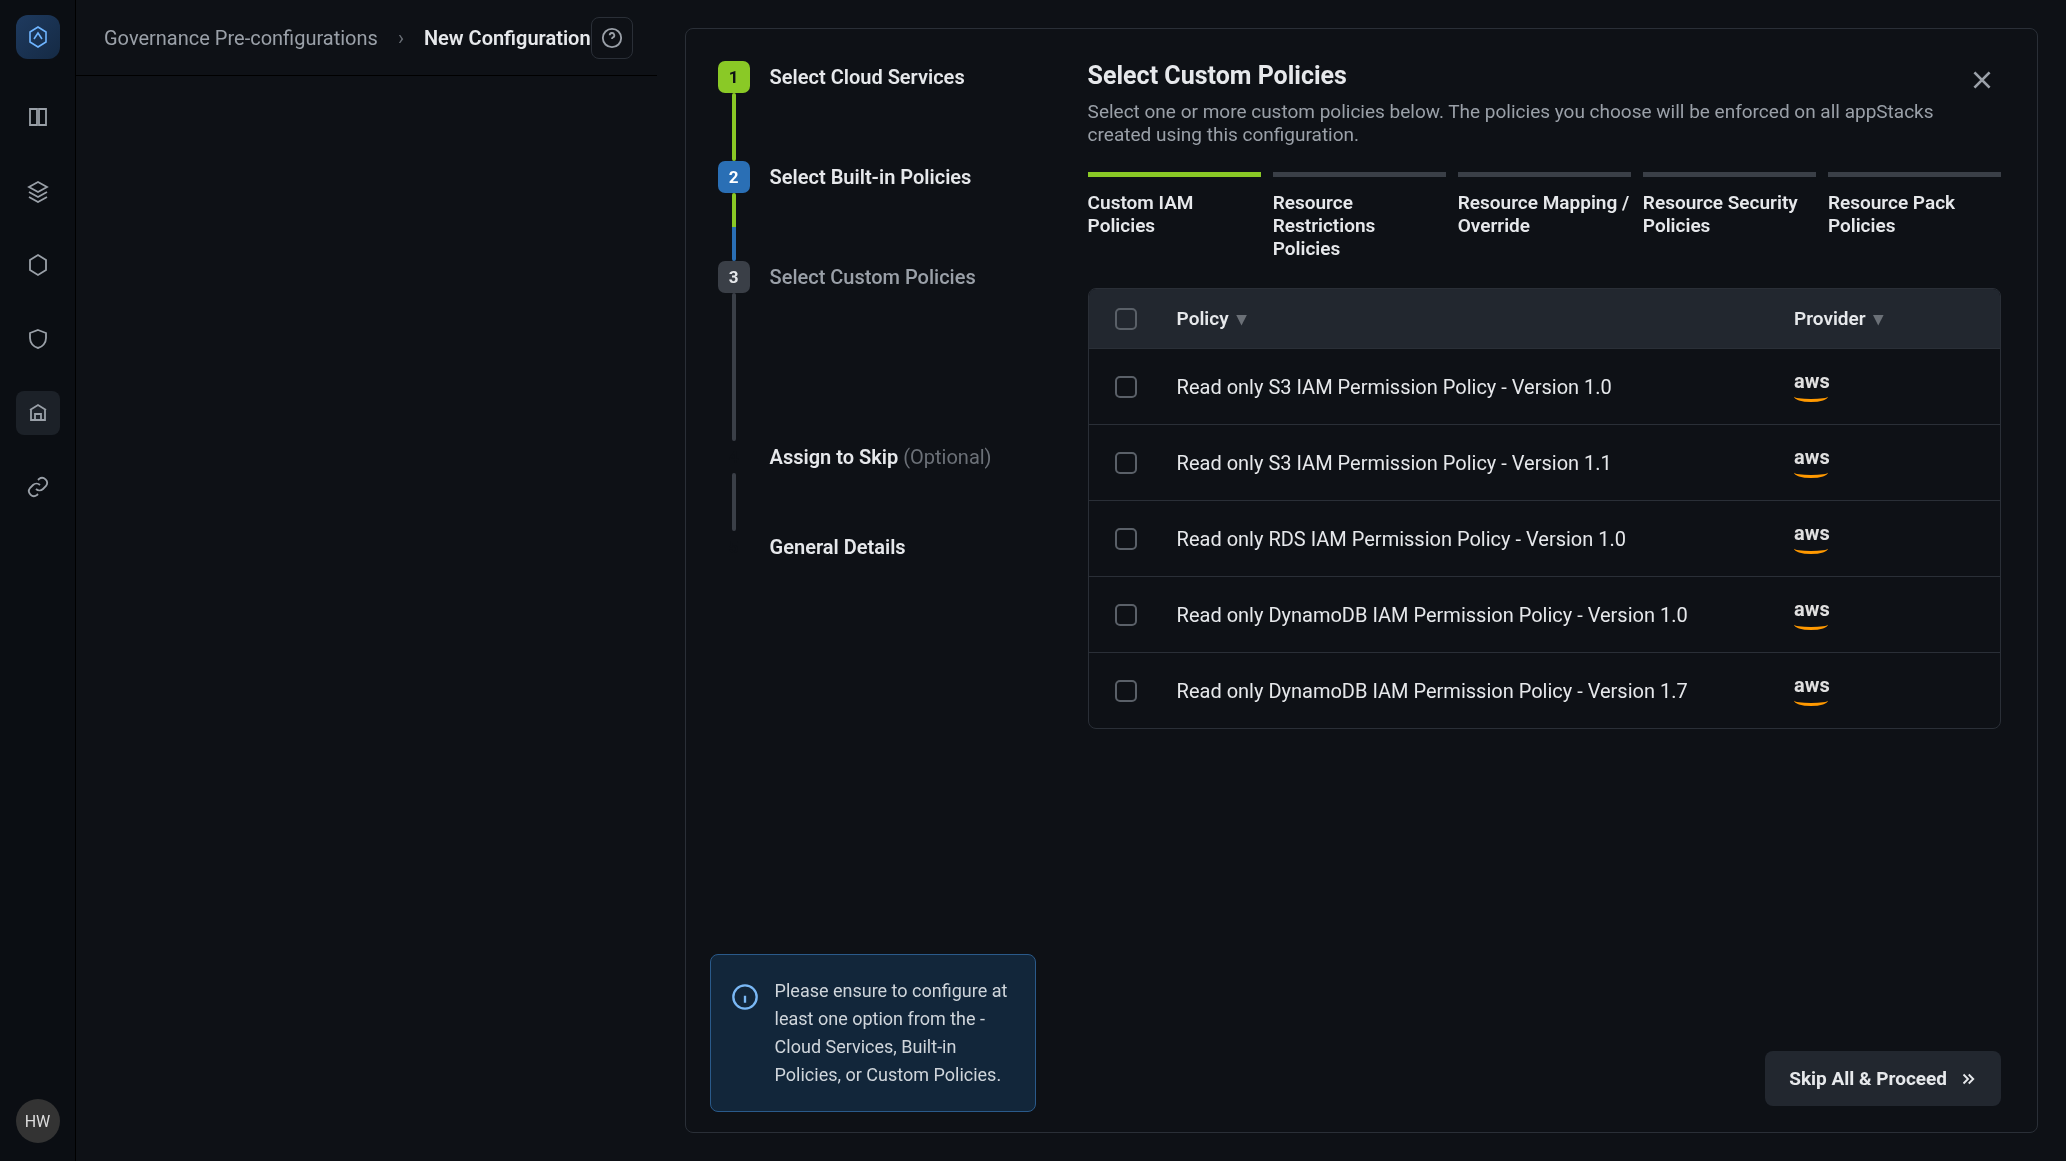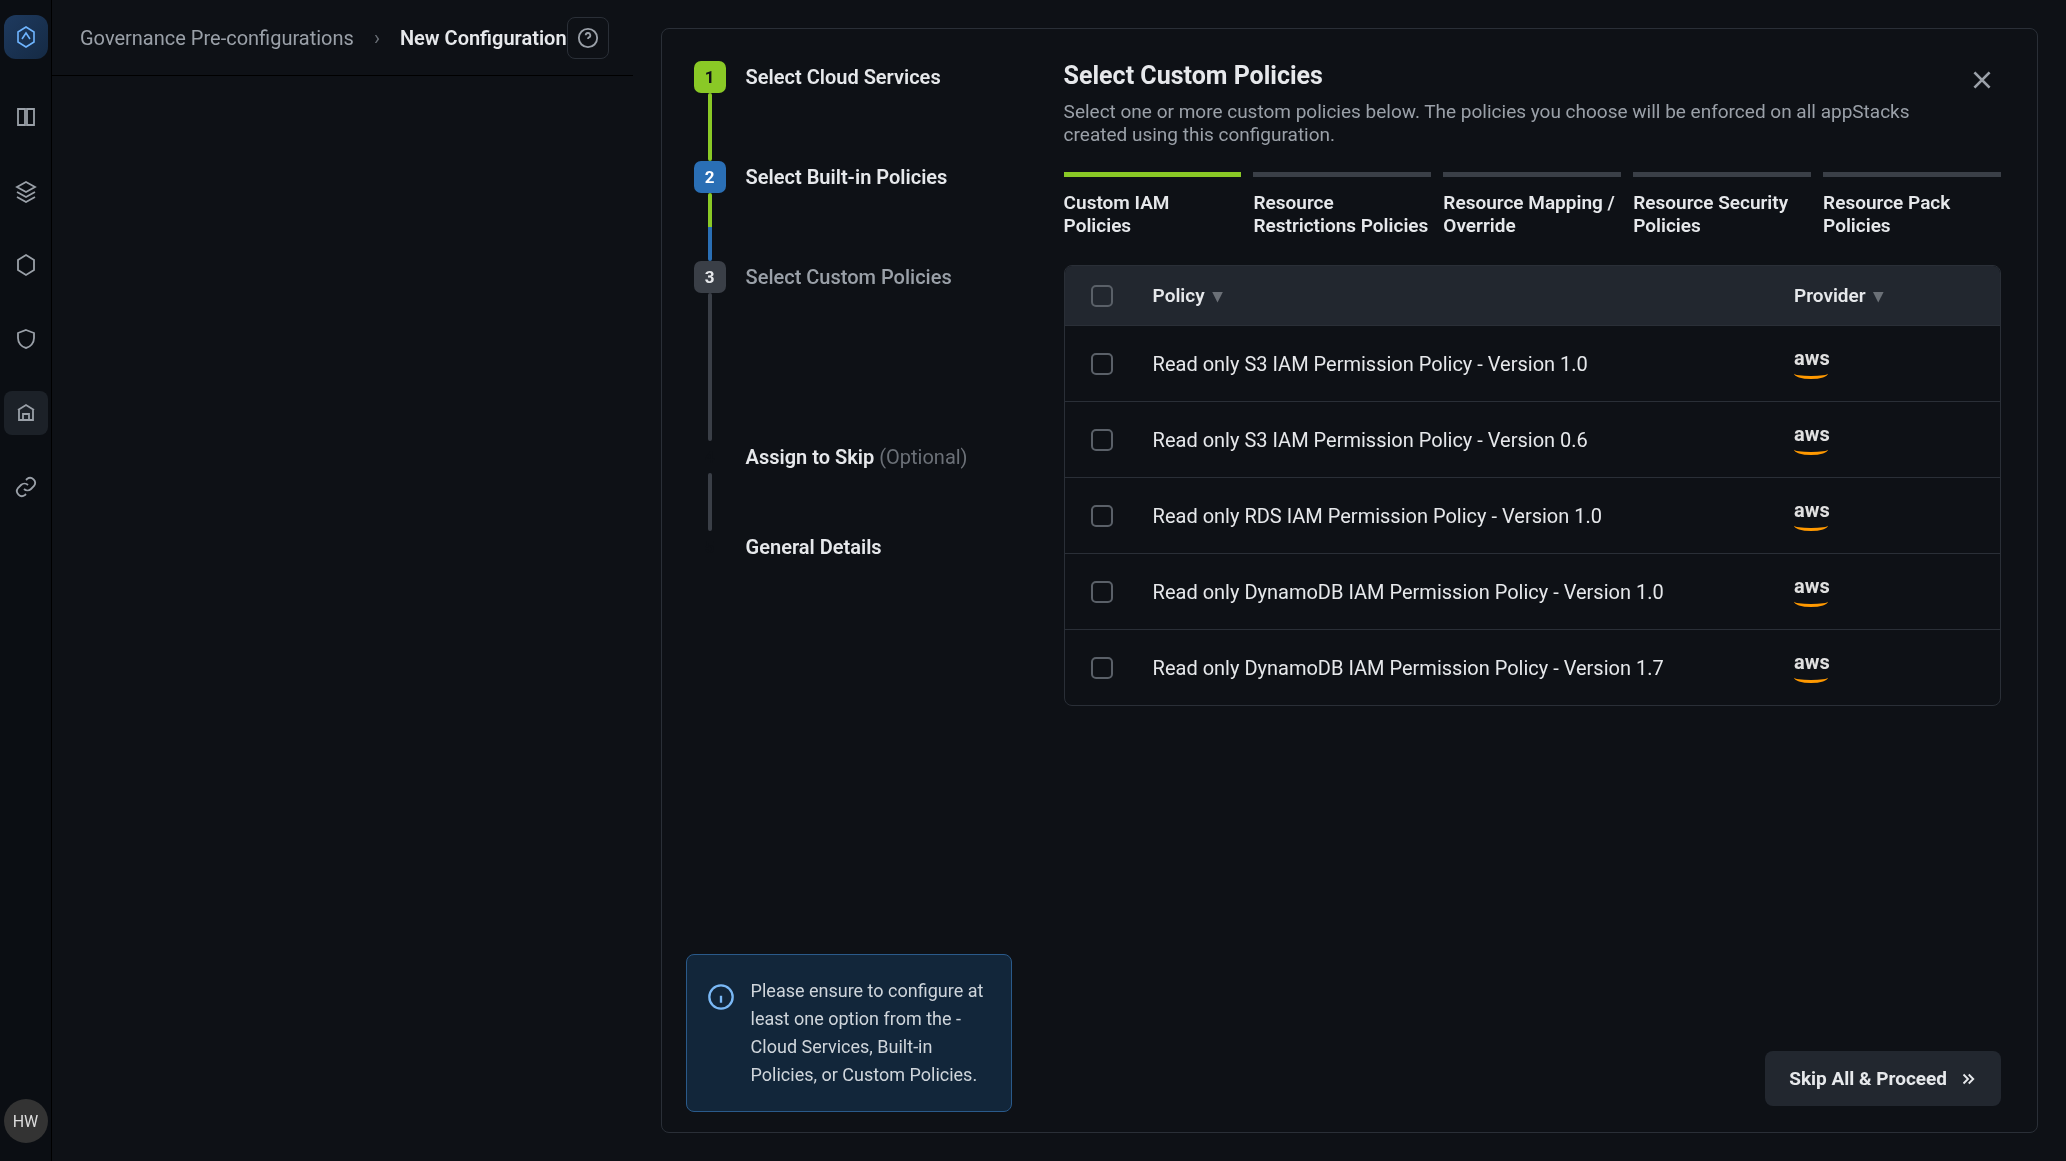--- a/index.html
+++ b/index.html
@@ -18,21 +18,21 @@
     --step-done:#8ac926;
     --step-current:#2a6fb5;
     --step-todo:#3a3f47;
     --aws:#ff9900;
   }
   *{box-sizing:border-box;font-family:-apple-system,BlinkMacSystemFont,"Segoe UI",Roboto,Helvetica,Arial,sans-serif;}
   html,body{margin:0;height:100%;background:var(--bg);color:var(--text);}
   body{display:flex;flex-direction:row;width:2066px;height:1161px;overflow:hidden;}
 
   
-  .rail{width:52px;background:#0b0e13;border-right:1px solid #000;display:flex;flex-direction:column;align-items:center;padding-top:15px;position:relative;}
+  .rail{width:76px;background:#0b0e13;border-right:1px solid #000;display:flex;flex-direction:column;align-items:center;padding-top:15px;position:relative;}
   .rail-logo{width:44px;height:44px;border-radius:12px;background:linear-gradient(135deg,#1e3a5f,#152a44);display:flex;align-items:center;justify-content:center;margin-bottom:36px;}
   .rail-logo svg{width:24px;height:24px;}
   .rail-icons{display:flex;flex-direction:column;gap:30px;align-items:center;}
   .rail-icon{width:44px;height:44px;border-radius:8px;display:flex;align-items:center;justify-content:center;cursor:pointer;}
   .rail-icon.active{background:#1c2128;}
   .rail-icon svg{width:24px;height:24px;stroke:#9aa0a8;fill:none;stroke-width:1.8;}
   .rail-avatar{position:absolute;bottom:18px;width:44px;height:44px;border-radius:50%;background:#333;display:flex;align-items:center;justify-content:center;font-size:16px;color:#ddd;}
 
   
   .main-col{flex:1;display:flex;flex-direction:row;}
@@ -234,21 +234,21 @@
           </div>
           <div class="tbl-row">
             <div class="chk"></div>
             <div class="col-policy">Read only S3 IAM Permission Policy - Version 1.0</div>
             <div class="col-provider">
                 <span class="aws-badge">aws</span>
               </div>
           </div>
           <div class="tbl-row">
             <div class="chk"></div>
-            <div class="col-policy">Read only S3 IAM Permission Policy - Version 0.6</div>
+            <div class="col-policy">Read only S3 IAM Permission Policy - Version 1.1</div>
             <div class="col-provider">
                 <span class="aws-badge">aws</span>
               </div>
           </div>
           <div class="tbl-row">
             <div class="chk"></div>
             <div class="col-policy">Read only RDS IAM Permission Policy - Version 1.0</div>
             <div class="col-provider">
                 <span class="aws-badge">aws</span>
               </div>

